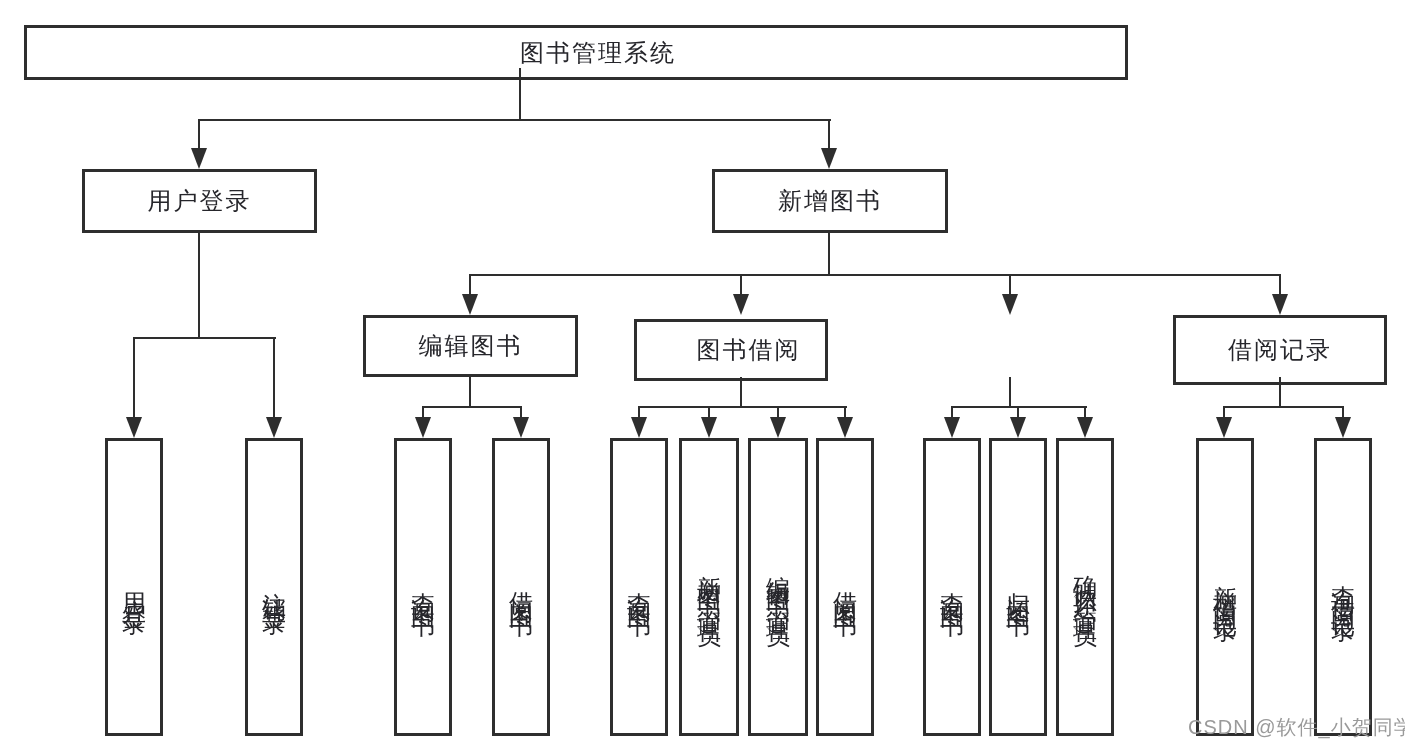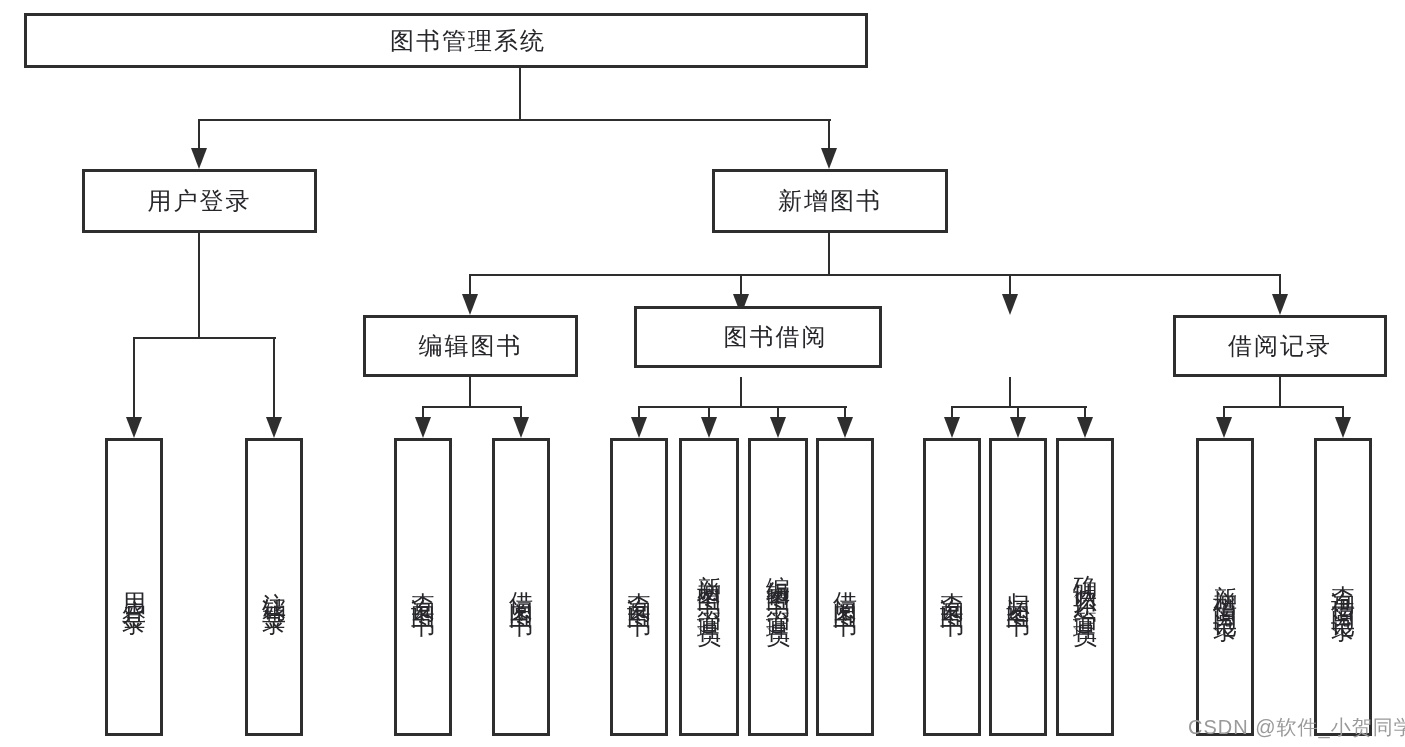--- a/index.html
+++ b/index.html
@@ -83,21 +83,21 @@
     z-index: 5;
     white-space: nowrap;
     margin-left: 12px;
   }
 </style>
 </head>
 <body>
 
 <div class="canvas">
 
-  <div class="hbox" style="left:24px; top:13px; width:844px; height:55px;padding-left:44px;">
+  <div class="hbox" style="left:24px; top:25px; width:1104px; height:55px;padding-left:44px;">
     <span>图书管理系统</span>
   </div>
 
   <div class="vline" style="left:519px; top:68px; height:51px;"></div>
   <div class="hline" style="left:198px; top:119px; width:633px;"></div>
   <div class="vline" style="left:198px; top:119px; height:31px;"></div>
   <div class="arrow" style="left:191px; top:148px;"></div>
   <div class="vline" style="left:828px; top:119px; height:31px;"></div>
   <div class="arrow" style="left:821px; top:148px;"></div>
 
@@ -122,24 +122,24 @@
   <div class="vline" style="left:740px; top:274px; height:21px;"></div>
   <div class="arrow" style="left:733px; top:294px;"></div>
   <div class="vline" style="left:1009px; top:274px; height:21px;"></div>
   <div class="arrow" style="left:1002px; top:294px;"></div>
   <div class="vline" style="left:1279px; top:274px; height:21px;"></div>
   <div class="arrow" style="left:1272px; top:294px;"></div>
 
   <div class="hbox" style="left:363px; top:315px; width:215px; height:62px;">
     <span>编辑图书</span>
   </div>
-  <div class="hbox" style="left:634px; top:306px; width:248px; height:62px;padding-left:35px;">
+  <div class="hbox" style="left:634px; top:319px; width:194px; height:62px;padding-left:35px;">
     <span>图书借阅</span>
   </div>
-  <div class="hbox" style="left:1173px; top:315px; width:214px; height:62px;">
+  <div class="hbox" style="left:1173px; top:315px; width:214px; height:70px;">
     <span>借阅记录</span>
   </div>
 
   <div class="vline" style="left:469px; top:377px; height:29px;"></div>
   <div class="hline" style="left:422px; top:406px; width:100px;"></div>
   <div class="vline" style="left:422px; top:406px; height:12px;"></div>
   <div class="arrow" style="left:415px; top:417px;"></div>
   <div class="vline" style="left:520px; top:406px; height:12px;"></div>
   <div class="arrow" style="left:513px; top:417px;"></div>
 

